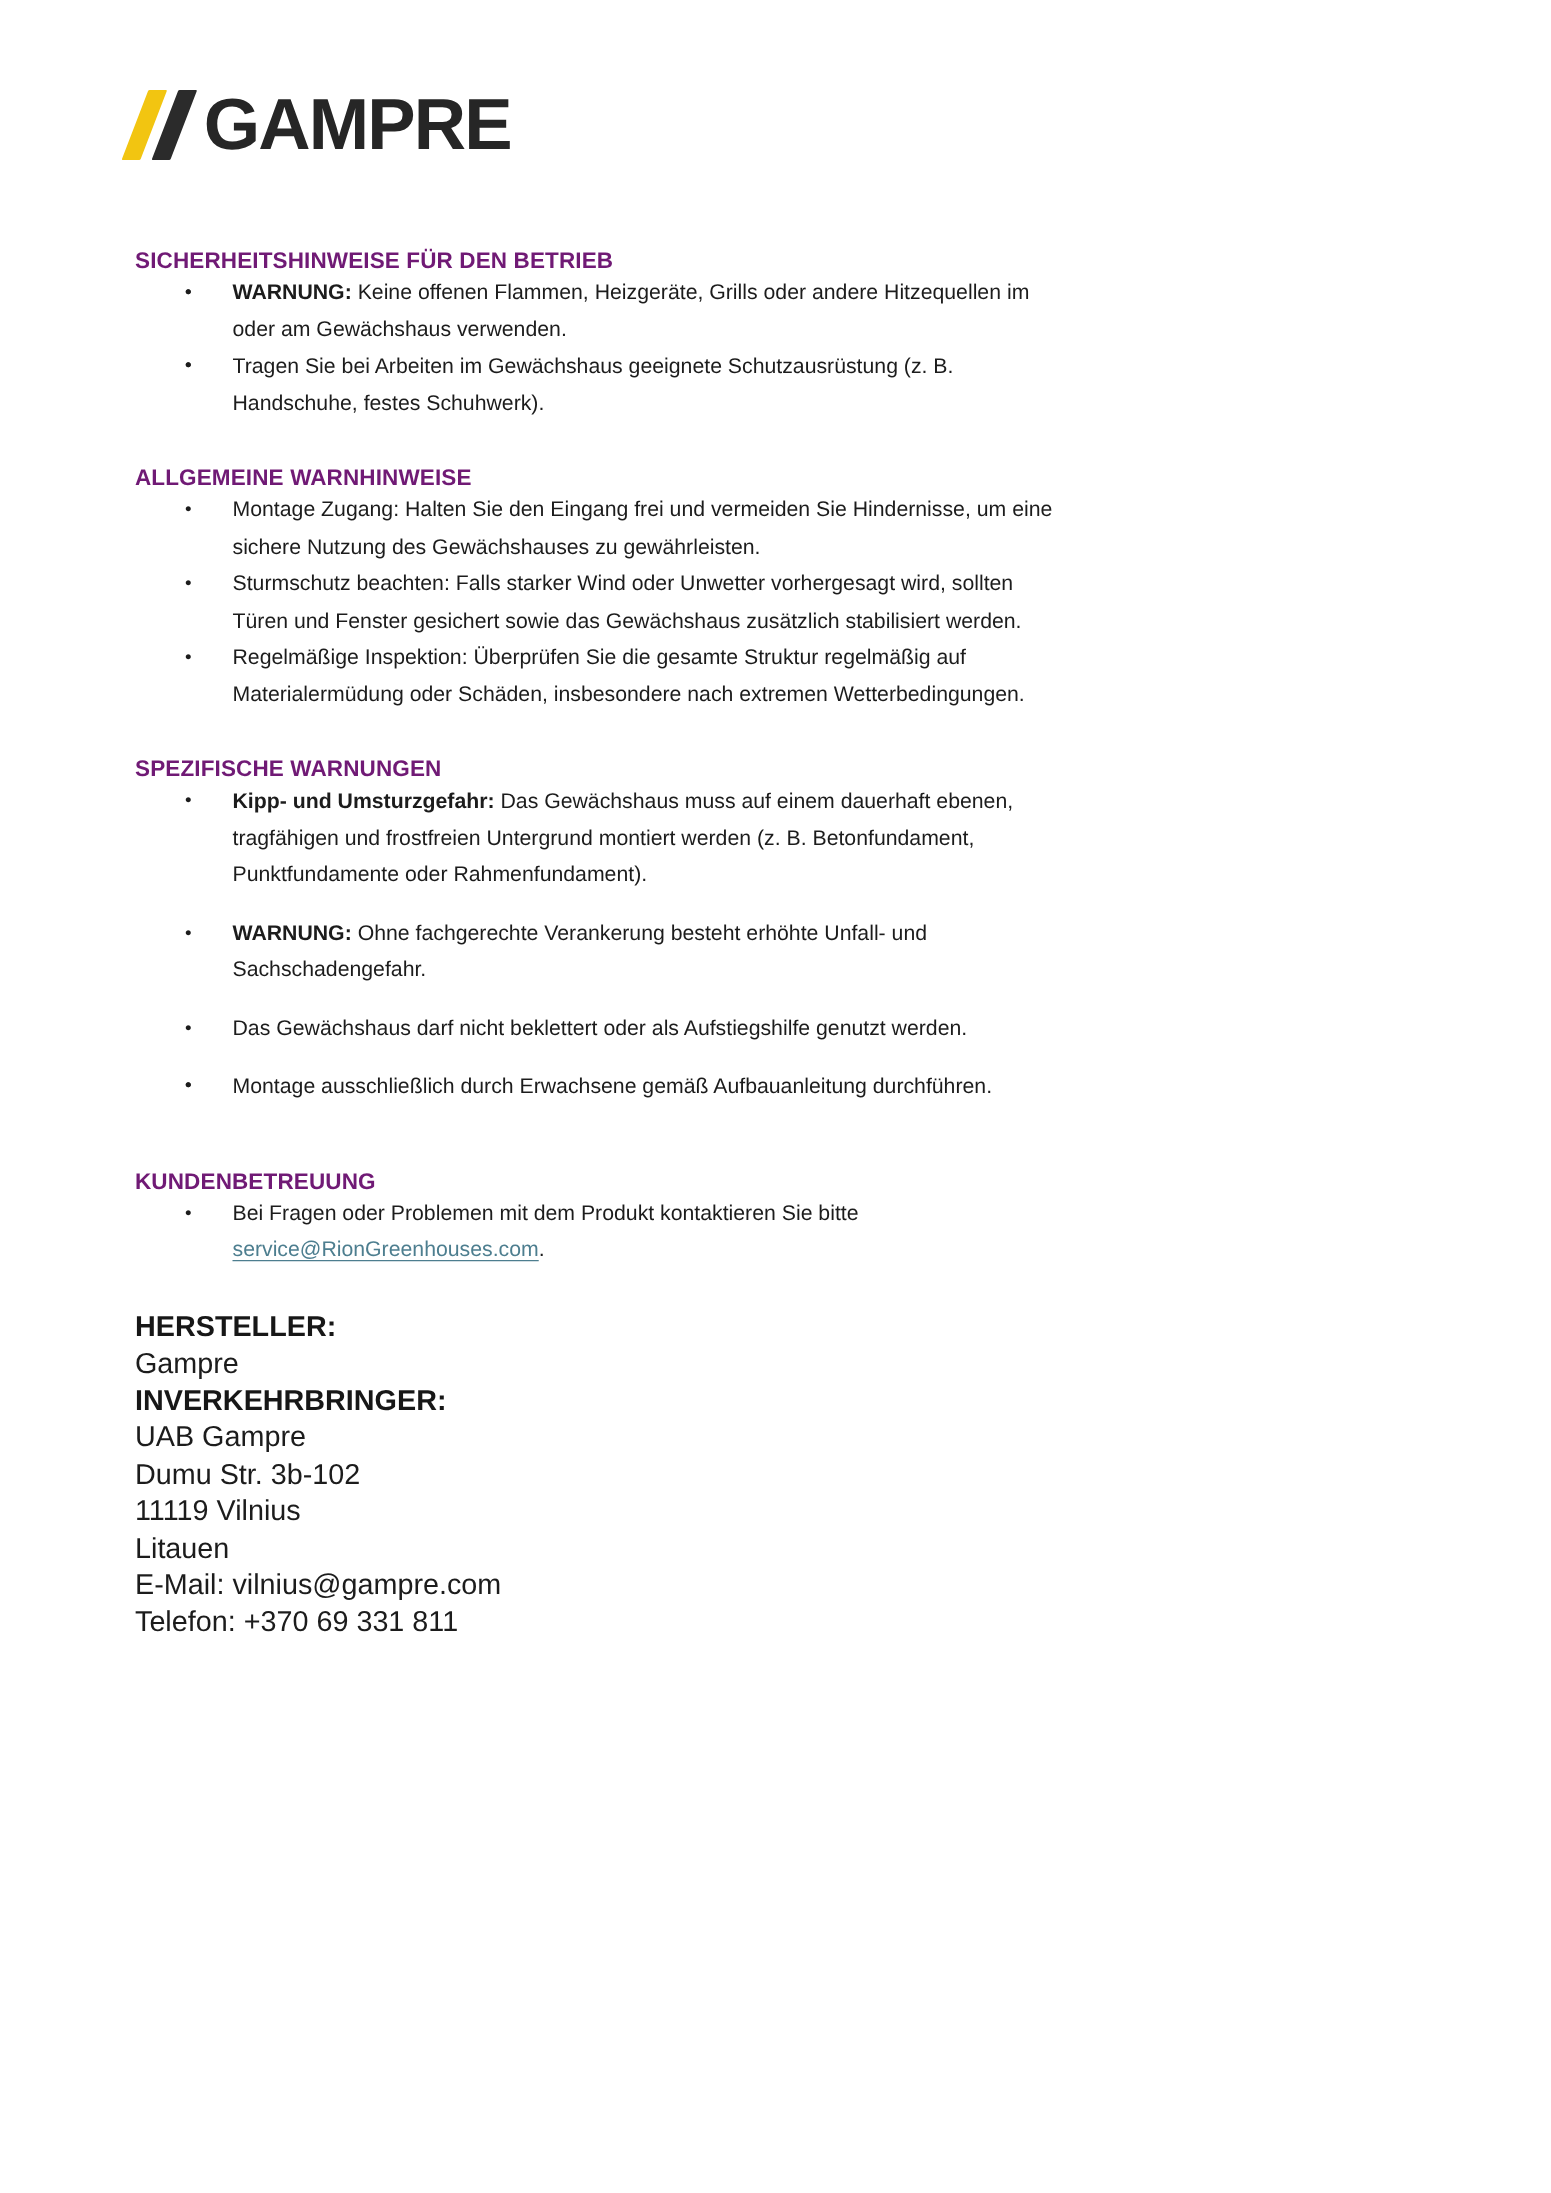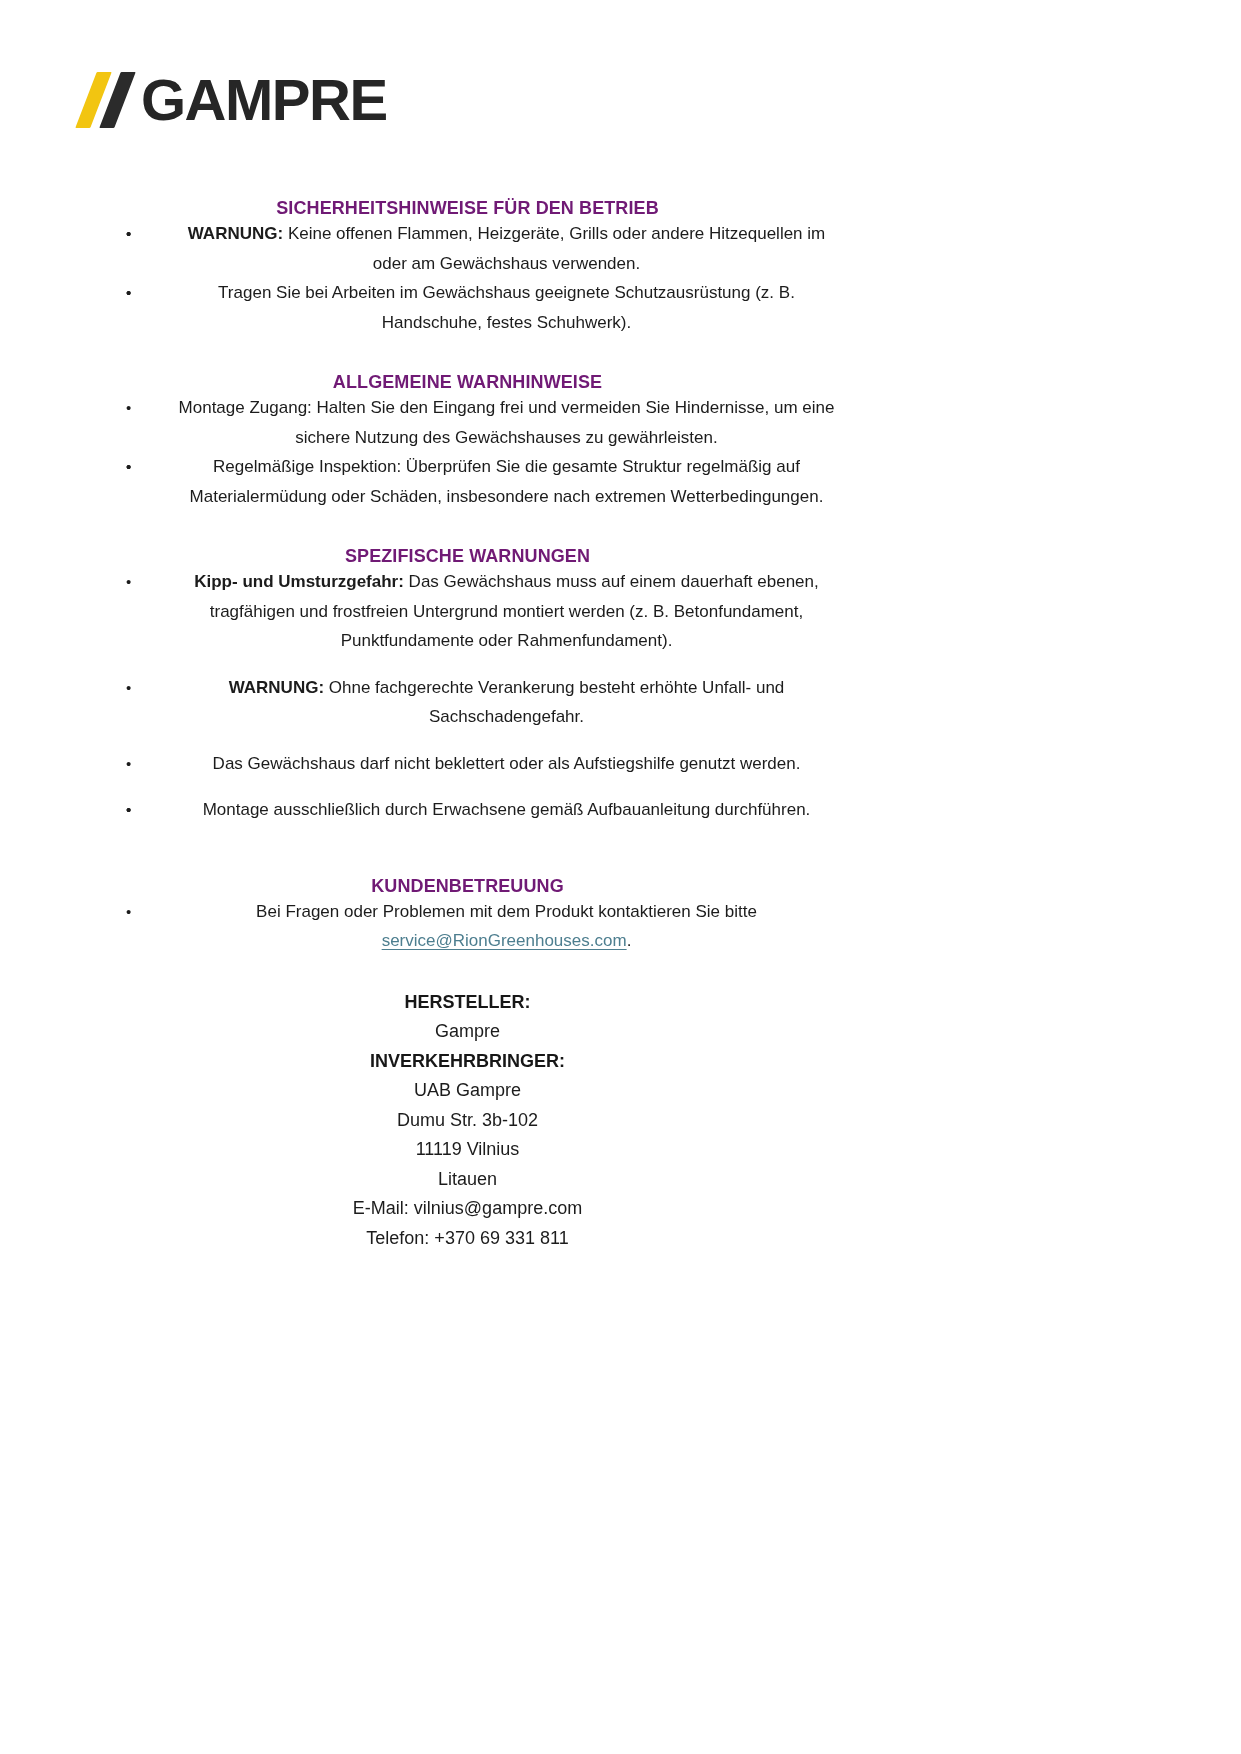--- a/index.html
+++ b/index.html
@@ -2,25 +2,24 @@
 <html lang="de"><head>
 <meta charset="utf-8">
 <style>
   html, body { margin: 0; padding: 0; background: #ffffff; }
   .page {
     position: relative;
     width: 1149px;
     height: 1754px;
     background: #ffffff;
     box-sizing: border-box;
-    padding: 68px 300px 0 86px;
+    padding: 68px 300px 0 108px;
     font-family: "Liberation Sans", sans-serif;
     color: #1c1c1c;
     overflow: hidden;
-    text-align: center;
   }
 
   
   .logo { display: flex; align-items: center; height: 64px; }
   .slash {
     display: inline-block;
     width: 15px; height: 56px;
     transform: skewX(-21deg);
     border-radius: 1px;
   }
@@ -73,21 +72,21 @@
   a.email-link {
     color: #4D7E8F;
     text-decoration: underline;
     text-underline-offset: 3px;
   }
 
   
   .footer { margin-top: 32px; }
   .footer p {
     margin: 0;
-    font-size: 18px;
+    font-size: 23px;
     line-height: 29.5px;
   }
   .footer p.bold { font-weight: 700; color: #171717; }
 </style>
 </head>
 <body>
 
 <div class="page">
 
   <div class="logo">
@@ -103,21 +102,22 @@
 oder am Gewächshaus verwenden.</span></li>
     <li><span class="marker">•</span><span class="b"></span></li>
     <li><span class="marker">•</span><span class="b"></span><span class="pre">Tragen Sie bei Arbeiten im Gewächshaus geeignete Schutzausrüstung (z. B.
 Handschuhe, festes Schuhwerk).</span></li>
   </ul>
 
   <h2 class="hd hd-2">ALLGEMEINE WARNHINWEISE</h2>
   <ul class="blist ul-2">
     <li><span class="marker">•</span><span class="b"></span><span class="pre">Montage Zugang: Halten Sie den Eingang frei und vermeiden Sie Hindernisse, um eine
 sichere Nutzung des Gewächshauses zu gewährleisten.</span></li>
-    <li><span class="marker">•</span><span class="b"></span></li>
+    <li><span class="marker">•</span><span class="b"></span><span class="pre">Sturmschutz beachten: Falls starker Wind oder Unwetter vorhergesagt wird, sollten
+Türen und Fenster gesichert sowie das Gewächshaus zusätzlich stabilisiert werden.</span></li>
     <li><span class="marker">•</span><span class="b"></span><span class="pre">Regelmäßige Inspektion: Überprüfen Sie die gesamte Struktur regelmäßig auf
 Materialermüdung oder Schäden, insbesondere nach extremen Wetterbedingungen.</span></li>
   </ul>
 
   <h2 class="hd hd-3">SPEZIFISCHE WARNUNGEN</h2>
   <ul class="blist ul-3">
     <li><span class="marker">•</span><span class="b">Kipp- und Umsturzgefahr:</span><span class="pre"> Das Gewächshaus muss auf einem dauerhaft ebenen,
 tragfähigen und frostfreien Untergrund montiert werden (z. B. Betonfundament,
 Punktfundamente oder Rahmenfundament).</span></li>
     <li><span class="marker">•</span><span class="b">WARNUNG:</span><span class="pre"> Ohne fachgerechte Verankerung besteht erhöhte Unfall- und

